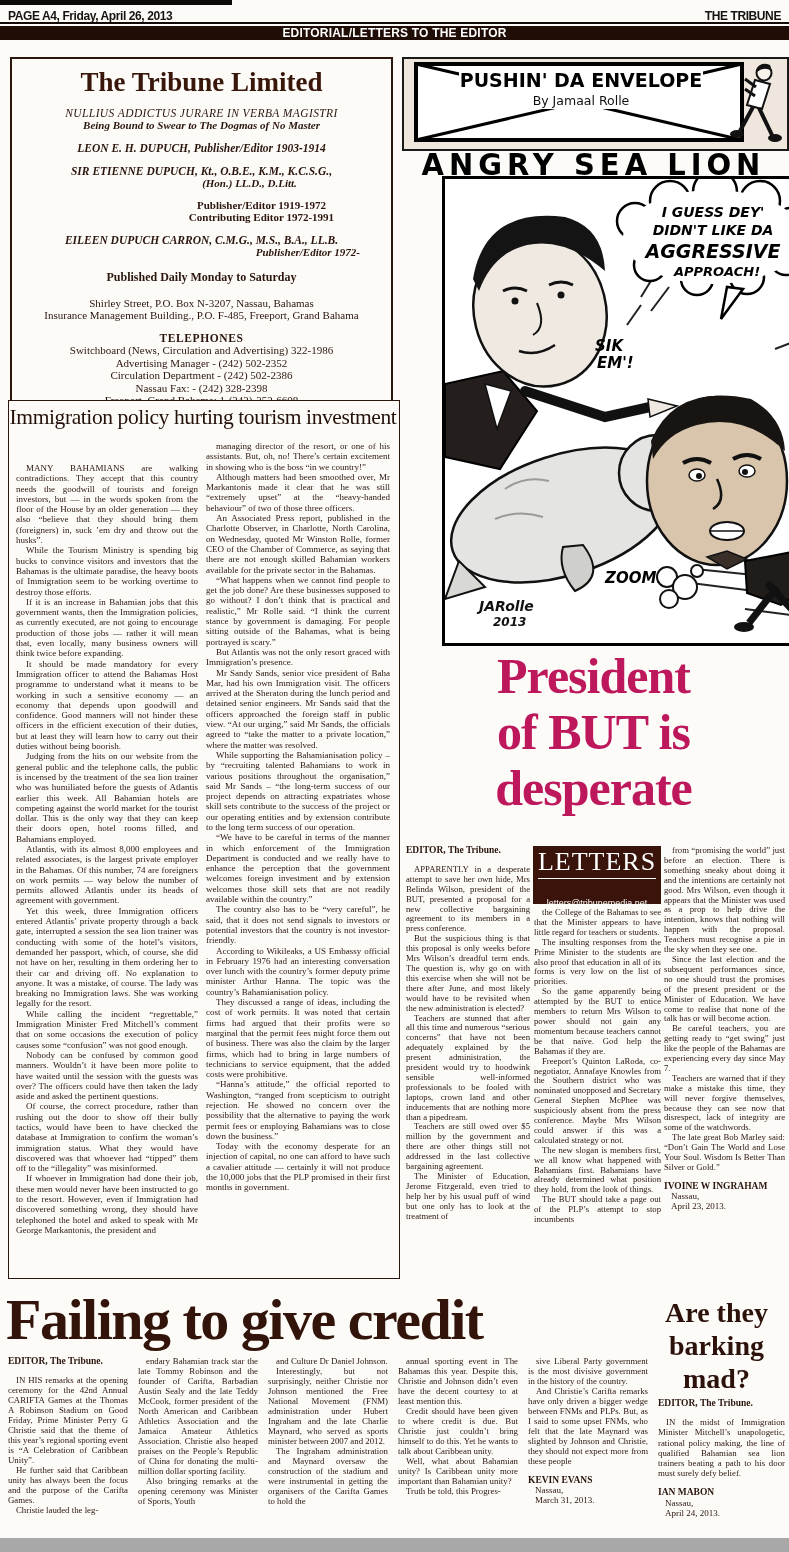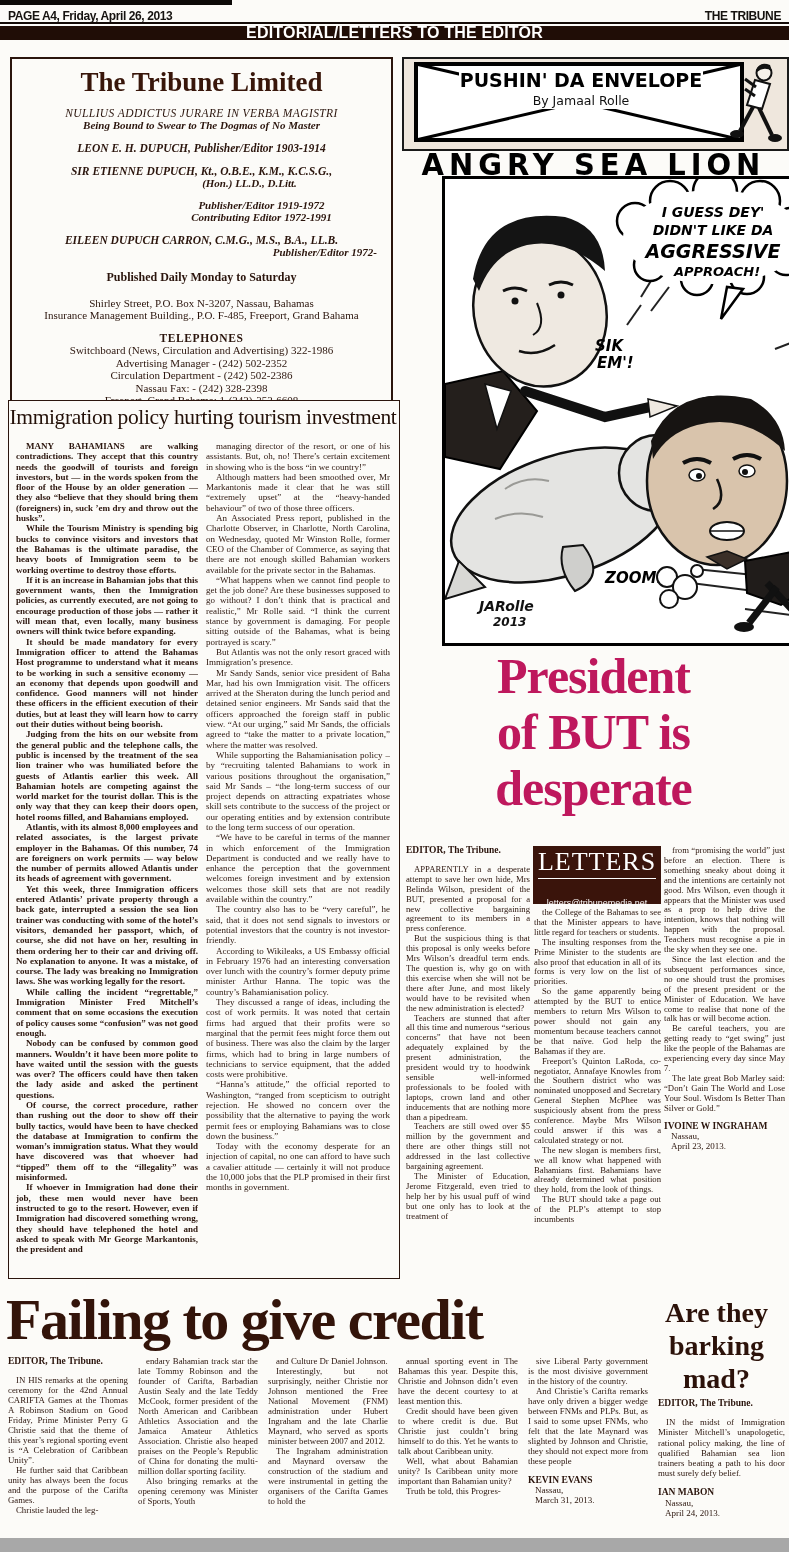--- a/index.html
+++ b/index.html
@@ -8,47 +8,47 @@
   .abs{position:absolute;}
 
   
   #top-sliver{left:0;top:0;width:232px;height:5px;background:#0d0a08;}
   .folio{top:9px;font-family:"Liberation Sans",sans-serif;font-weight:bold;font-size:12px;
          letter-spacing:-0.4px;color:#161310;}
   #folio-left{left:8px;}
   #folio-right{right:8px;}
   #folio-rule{left:0;top:22px;width:789px;height:2px;background:#140b07;}
   #section-banner{left:0;top:26px;width:789px;height:14px;background:#200d06;color:#fff;
-      font-family:"Liberation Sans",sans-serif;font-weight:bold;font-size:16px;
+      font-family:"Liberation Sans",sans-serif;font-weight:bold;font-size:12px;
       text-align:center;line-height:14px;letter-spacing:0.2px;}
 
   
   #masthead{left:10px;top:57px;width:379px;height:346px;border:2px solid #2b150d;
       text-align:center;overflow:hidden;background:#fcfbf8;}
   #masthead .mh-title{margin-top:8px;font-size:27px;font-weight:bold;color:#38160a;}
   .mh-motto1{margin-top:9px;font-size:11.5px;font-style:italic;letter-spacing:0.4px;}
   .mh-motto2{font-size:11px;font-style:italic;font-weight:bold;}
   .mh-name{margin-top:11px;font-size:11.5px;font-style:italic;font-weight:bold;}
   .mh-sub{font-size:11px;font-style:italic;font-weight:bold;}
-  .mh-sub-r{font-size:11px;font-style:italic;font-weight:bold;padding-left:120px;}
-  .mh-sub-rr{font-size:11px;font-style:italic;font-weight:bold;text-align:right;padding-right:14px;}
+  .mh-sub-r{font-size:11px;font-weight:bold;padding-left:120px;}
+  .mh-sub-rr{font-size:11px;font-style:italic;font-weight:bold;text-align:right;padding-right:31px;}
   .mh-pub{margin-top:12px;font-size:12px;font-weight:bold;}
   .mh-addr{font-size:11px;}
   .mh-addr1{margin-top:12px;}
   .mh-head{margin-top:11px;font-size:11.5px;font-weight:bold;letter-spacing:0.6px;}
   .mh-tel{font-size:11px;line-height:12.6px;}
 
   
   #editorial-box{left:8px;top:400px;width:390px;height:877px;border:1.5px solid #2b150d;
       background:#fcfbf8;}
   #editorial-headline{left:0;top:405px;width:406px;text-align:center;font-size:21.5px;
       letter-spacing:-0.4px;color:#241109;}
   .body-col{position:absolute;text-align:justify;font-size:9px;line-height:10.3px;overflow:hidden;}
   .body-col p{margin:0;text-indent:10px;}
-  #imm-col1{left:16px;top:441px;width:182px;height:828px;font-weight:bold;}
+  #imm-col1{left:16px;top:463px;width:182px;height:828px;}
   #imm-col2{left:206px;top:441px;width:184px;height:828px;}
 
   
   #pushin-box{left:402px;top:57px;width:383px;height:90px;background:#efe7dd;
       border:2px solid #1a1a1a;}
   #angry-title{left:402px;top:148px;width:383px;text-align:center;
       font-family:"DejaVu Sans",sans-serif;font-weight:800;font-size:29px;color:#000;
       letter-spacing:5px;white-space:nowrap;transform:scaleY(1.05);}
   #cartoon-box{left:402px;top:176px;width:383px;height:470px;border:3px solid #000;
       background:#fff;box-sizing:border-box;margin-left:40px;}
@@ -319,20 +319,21 @@
       <p>So the game apparently being attempted by the BUT to entice members to return Mrs Wilson to power should not gain any momentum because teachers cannot be that naïve. God help the Bahamas if they are.</p>
       <p>Freeport’s Quinton LaRoda, co-negotiator, Annafaye Knowles from the Southern district who was nominated unopposed and Secretary General Stephen McPhee was suspiciously absent from the press conference. Maybe Mrs Wilson could answer if this was a calculated strategy or not.</p>
       <p>The new slogan is members first, we all know what happened with Bahamians first. Bahamians have already determined what position they hold, from the look of things.</p>
       <p>The BUT should take a page out of the PLP’s attempt to stop incumbents</p>
     </div>
   <div class="abs letters-col" id="but-col3">
     <div>
         <p>from “promising the world” just before an election. There is something sneaky about doing it and the intentions are certainly not good. Mrs Wilson, even though it appears that the Minister was used as a prop to help drive the intention, knows that nothing will happen with the proposal. Teachers must recognise a pie in the sky when they see one.</p>
         <p>Since the last election and the subsequent performances since, no one should trust the promises of the present president or the Minister of Education.  We have come to realise that none of the talk has or will become action.</p>
         <p>Be careful teachers, you are getting ready to “get swing” just like the people of the Bahamas are experiencing every day since May 7.</p>
+        <p>Teachers are warned that if they make a mistake this time, they will never forgive themselves, because they can see now that disrespect, lack of integrity are some of the watchwords.</p>
         <p>The late great Bob Marley said: “Don’t Gain The World and Lose Your Soul. Wisdom Is Better Than Silver or Gold.”</p>
       </div>
     <div class="sig">
       <div class="sig-name">IVOINE W INGRAHAM</div>
       <div class="sig-line">Nassau,</div>
       <div class="sig-line">April 23, 2013.</div>
     </div>
   </div>
 
   <div class="abs" id="credit-headline">Failing to give credit</div>

